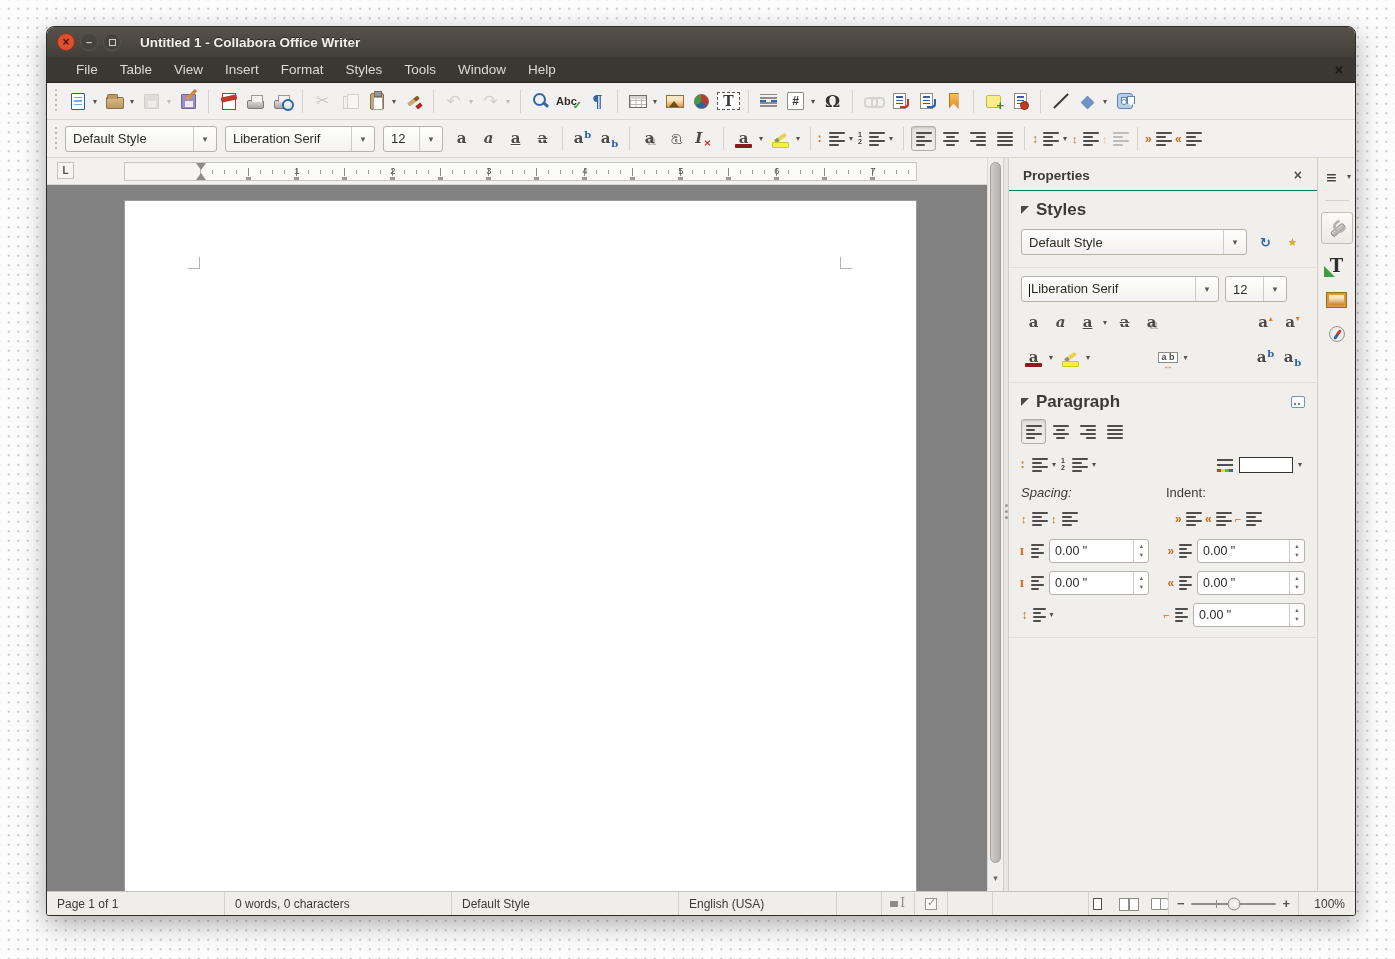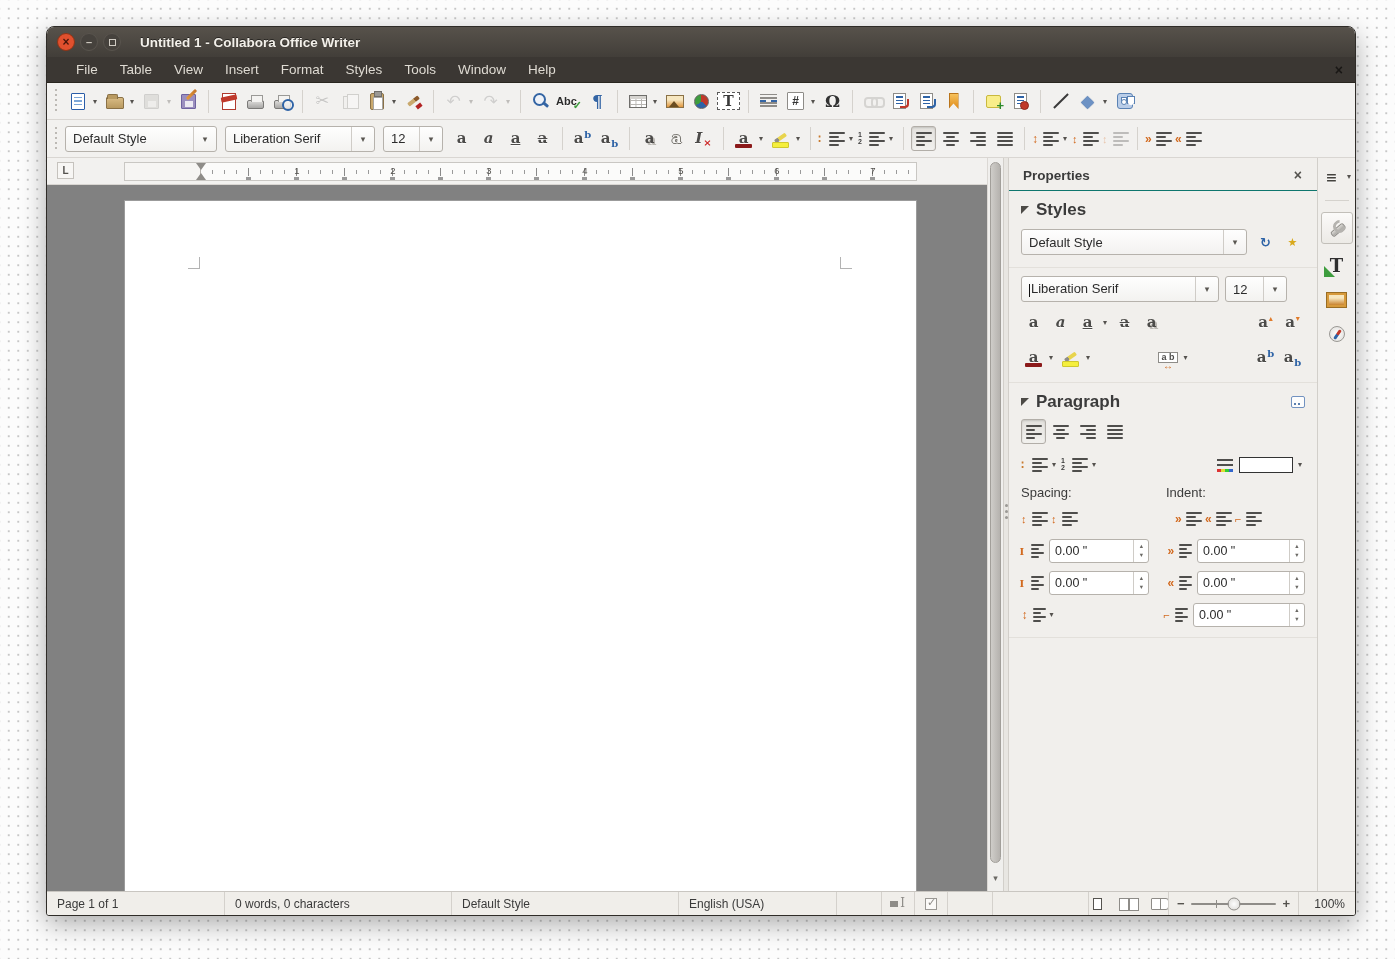--- a/index.html
+++ b/index.html
@@ -318,21 +318,21 @@
     border-left:7px solid #8e8c88; }
   .launcher { width:14px; height:12px; border:1px solid #7292c0; border-radius:2px; background:#fdfdfd;
     position:relative; }
   .launcher::after { content:""; position:absolute; left:2px; right:2px; bottom:2px; height:2px;
     background:repeating-linear-gradient(90deg,#5c7fae 0 2px,transparent 2px 4px); }
   .srow { display:flex; align-items:center; gap:6px; margin:2px 0; }
   .sb-combo-font { width:198px; } .sb-combo-size { width:62px; }
   .sb-combo-style { width:228px; }
   .labelrow { display:flex; margin-top:8px; }
   .labelrow span { font-size:13px; color:#3b3b3b; }
-  .lab-spacing { width:145px; }
+  .lab-spacing { width:145px;font-style:italic; }
   .spingrid { display:flex; align-items:center; gap:6px; margin-top:7px; }
   .spicon { width:22px; display:flex; justify-content:center; }
   .sp-l { width:104px; } .sp-r { width:112px; }
   .gap18 { width:8px; }
 
   .tabstrip { width:38px; flex:0 0 38px; background:#f1efec; border-left:1px solid #d2cfca;
     display:flex; flex-direction:column; align-items:center; padding-top:6px; }
   .icons.vert { flex-direction:column; gap:9px; }
   .icons.vert .tsep { width:24px; height:1px; margin:2px 0; }
   .icons.vert .tbtn.active { width:32px; height:32px; background:linear-gradient(#fbfaf9,#eceae6);

